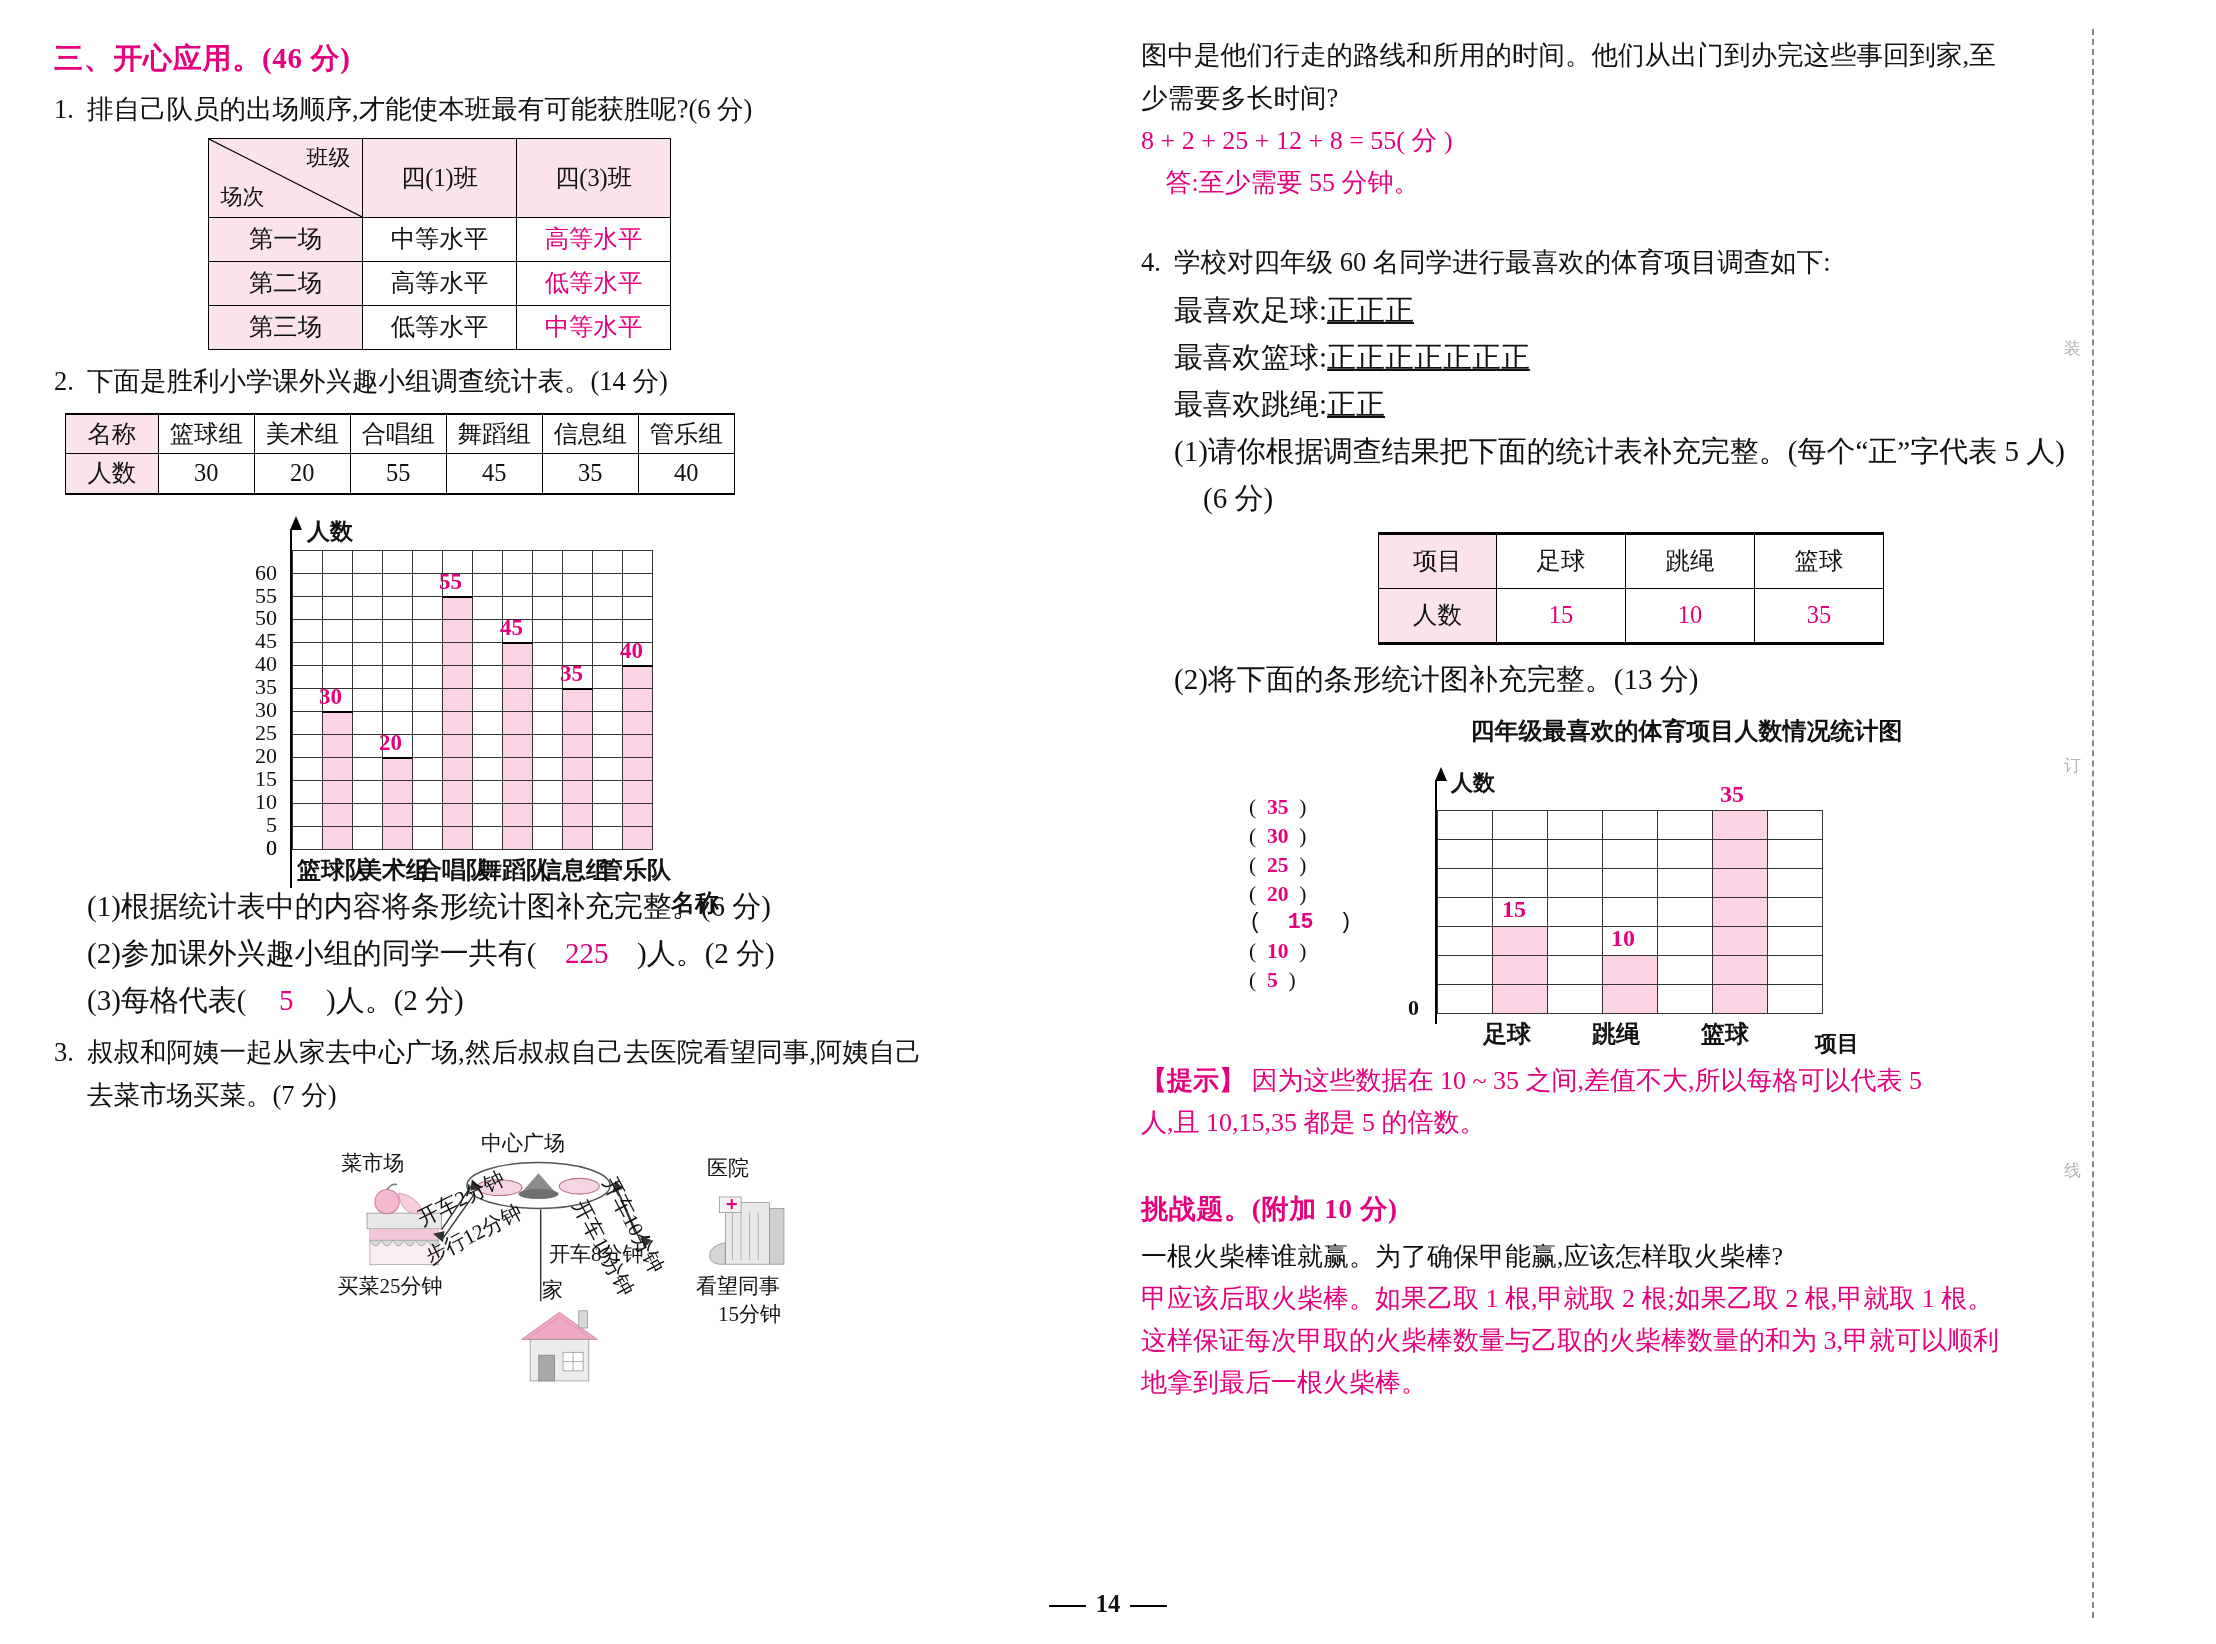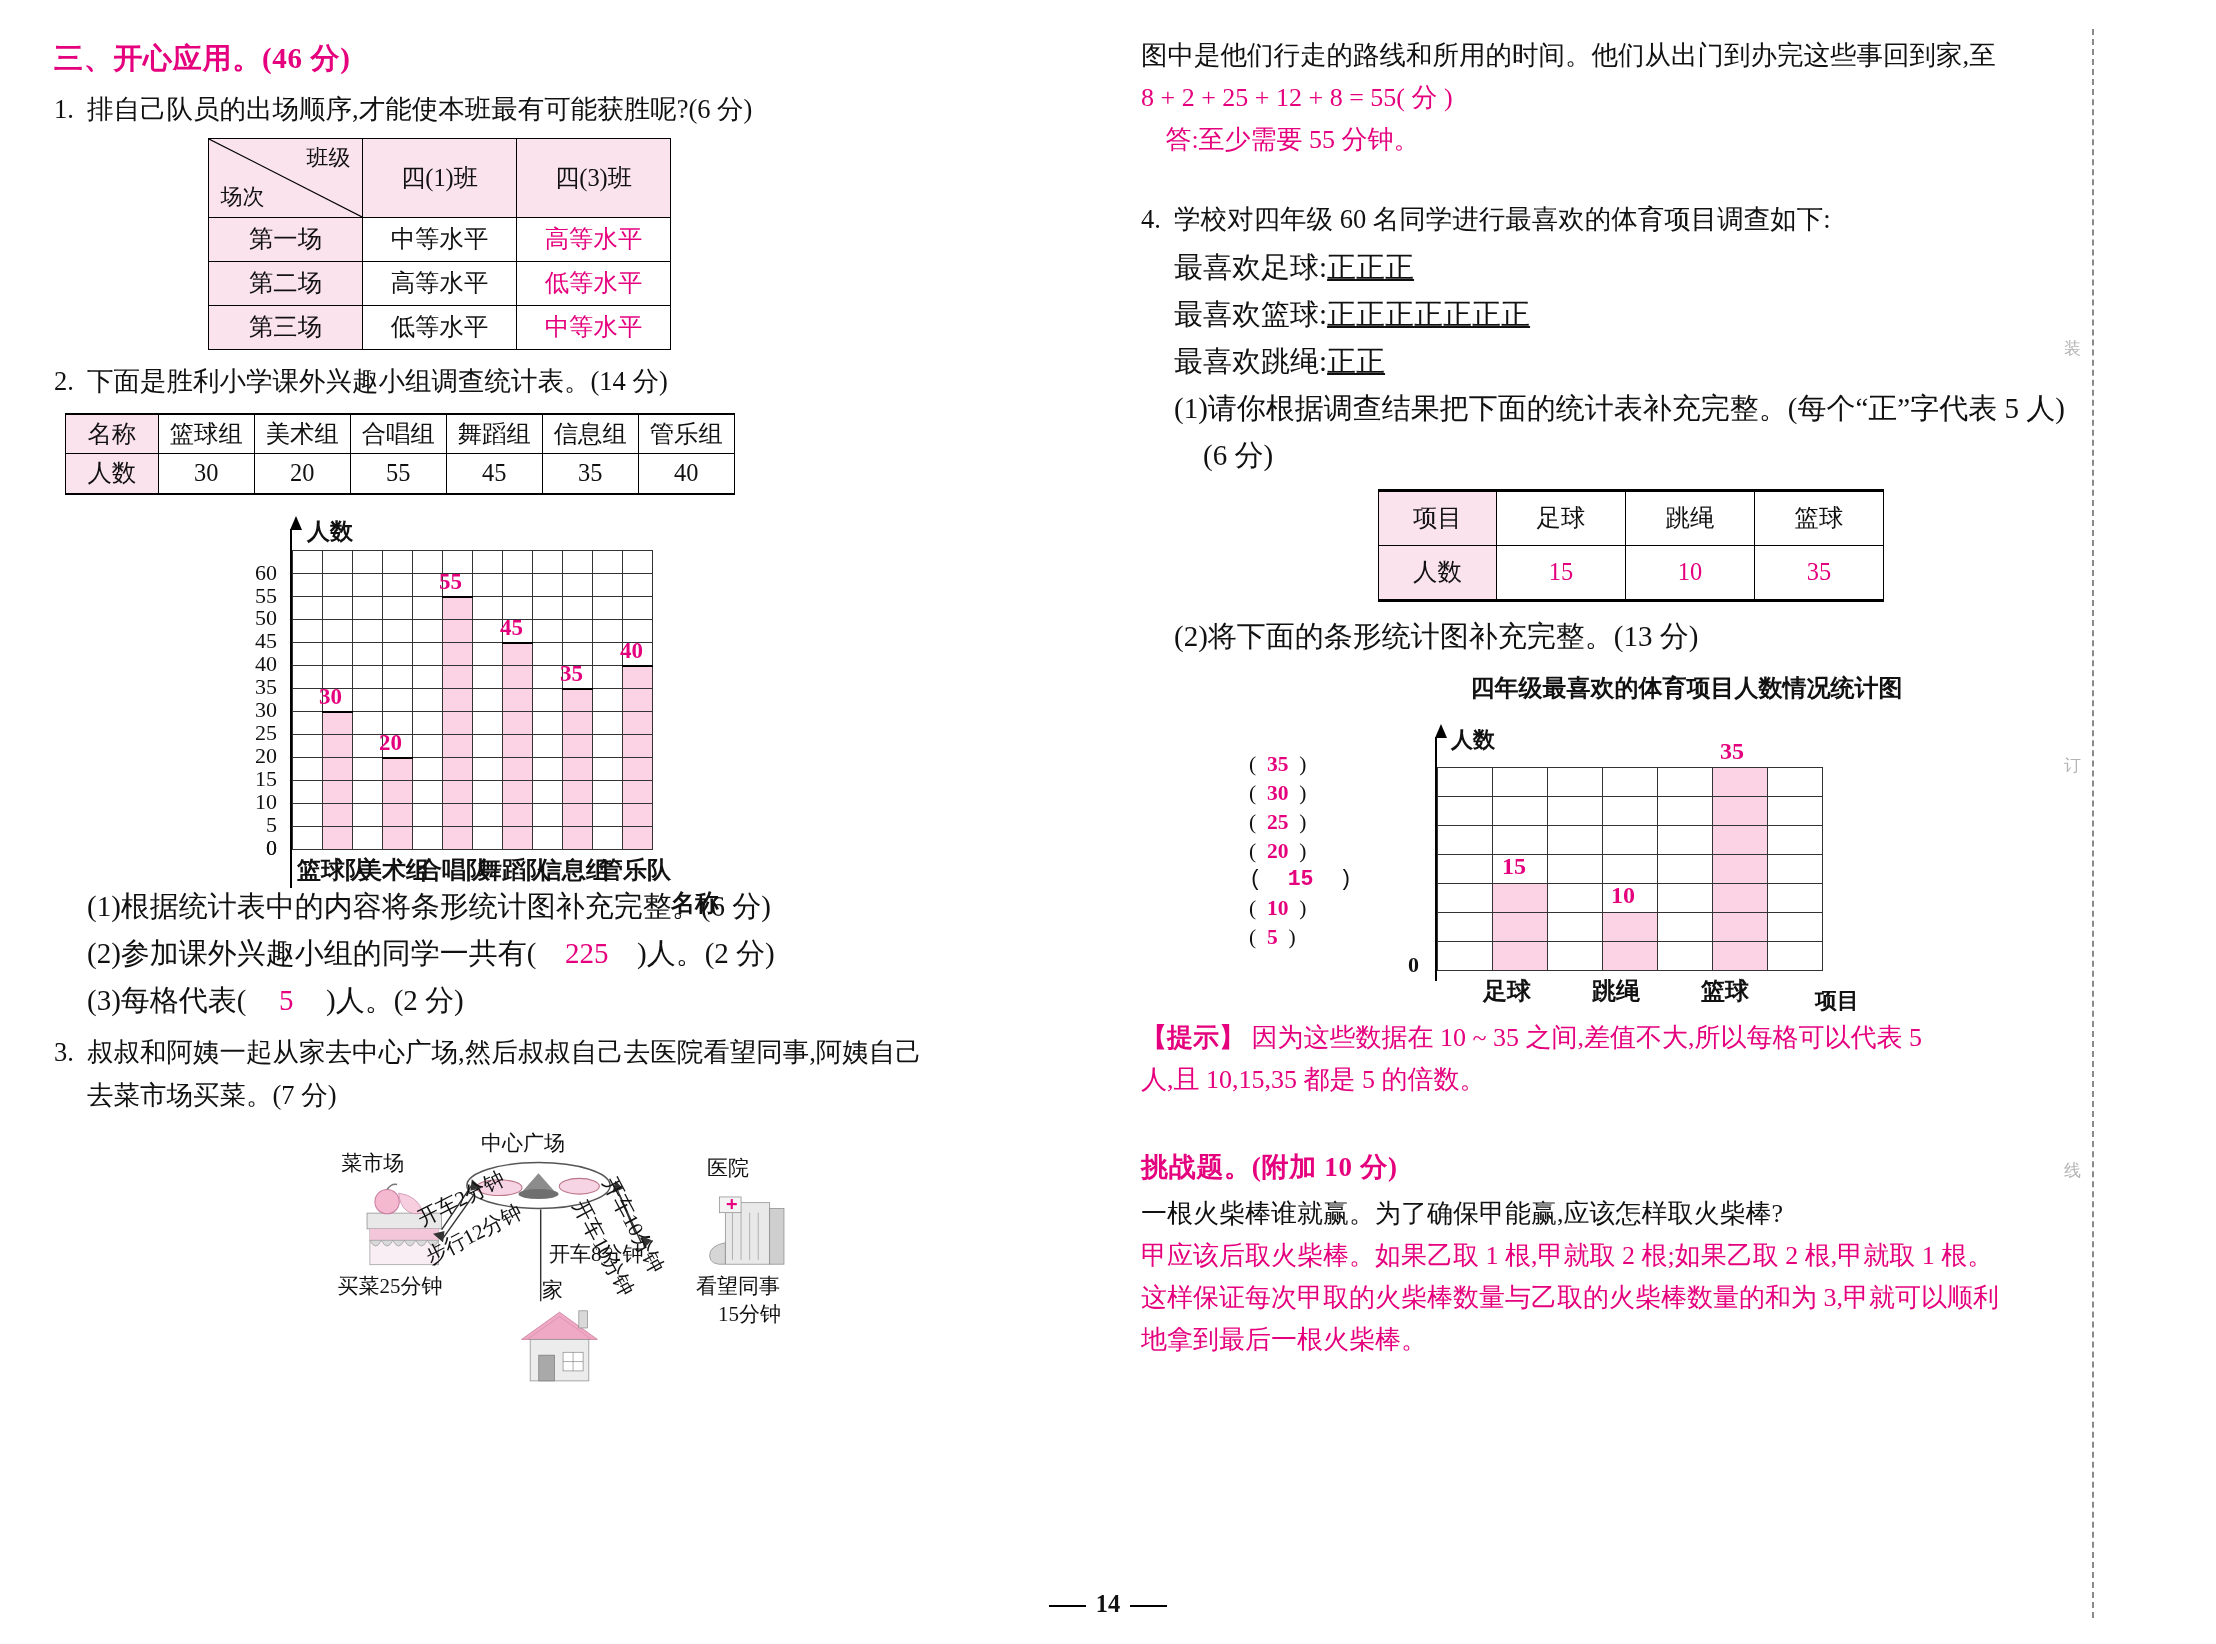--- a/index.html
+++ b/index.html
@@ -520,20 +520,21 @@
       <div class="lbl" style="left:215px; top:111px;">开车8分钟</div>
     </div>
 
   </div>
 
   <div class="col col-right">
 
     <div style="height:34px"></div>
 
     <div style="font-size:26.5px;line-height:1.62">图中是他们行走的路线和所用的时间。他们从出门到办完这些事回到家,至</div>
+    <div style="font-size:26.5px;line-height:1.62">少需要多长时间?</div>
     <div class="ans">8 + 2 + 25 + 12 + 8 = 55( 分 )</div>
     <div class="ans" style="padding-left:24.4px">答:至少需要 55 分钟。</div>
 
     <div style="height:37px"></div>
 
     <div class="q">
       <div class="qnum">4.</div>
       <div class="qbody">学校对四年级 60 名同学进行最喜欢的体育项目调查如下:</div>
     </div>
     <div class="indent">

